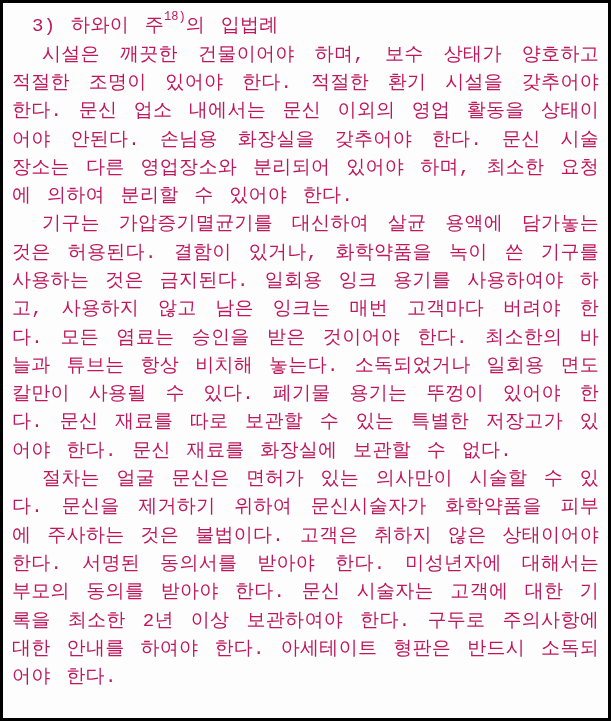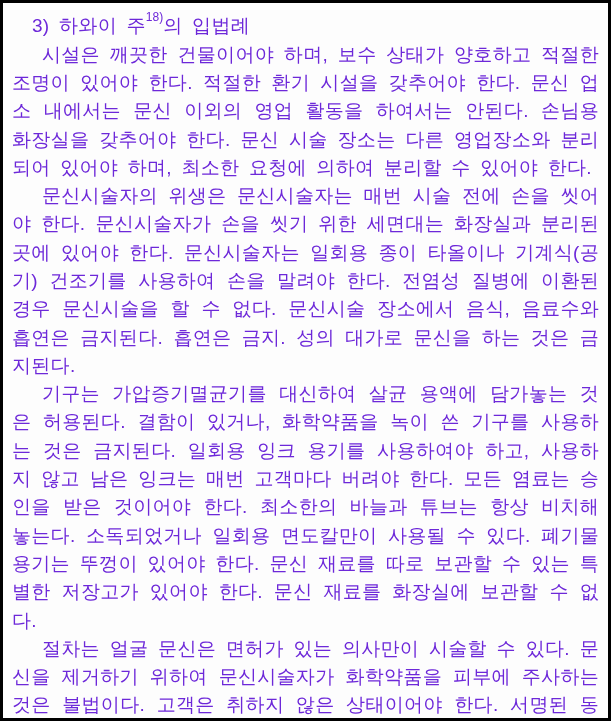--- a/index.html
+++ b/index.html
@@ -11,24 +11,24 @@
     position: relative;
     width: 611px;
     height: 721px;
     box-sizing: border-box;
     border: 3px solid #000000;
     background: #fdfdfd;
     padding: 4px 9px 4px 9px;
     overflow: hidden;
   }
   .doc-text {
-    font-family: Liberation Sans, sans-serif;
+    font-family: Liberation Mono, monospace;
     font-size: 19px;
     line-height: 28.3px;
-    color: #6d28d9;
+    color: #be185d;
     text-align: justify;
     word-spacing: 4px;
     letter-spacing: 0.3px;
   }
   .title {
     margin: 0;
     font-size: 19px;
     font-weight: normal;
     text-indent: 20px;
     text-align: left;
@@ -44,20 +44,19 @@
     margin: 0;
     text-indent: 30px;
   }
 </style>
 </head>
 <body>
 
 <div class="page doc-text">
   <h1 class="title"><span>3) 하와이 주</span><sup class="footnote-sup">18)</sup><span>의 입법례</span></h1>
 
-  <p class="para">시설은 깨끗한 건물이어야 하며, 보수 상태가 양호하고 적절한 조명이 있어야 한다. 적절한 환기 시설을 갖추어야 한다. 문신 업소 내에서는 문신 이외의 영업 활동을 하여서는 안된다. 손님용 화장실을 갖추어야 한다. 문신 시술 장소는 다른 영업장소와 분리되어 있어야 하며, 최소한 요청에 의하여 분리할 수 있어야 한다.</p>
+  <p class="para">시설은 깨끗한 건물이어야 하며, 보수 상태가 양호하고 적절한 조명이 있어야 한다. 적절한 환기 시설을 갖추어야 한다. 문신 업소 내에서는 문신 이외의 영업 활동을 상태이어야 안된다. 손님용 화장실을 갖추어야 한다. 문신 시술 장소는 다른 영업장소와 분리되어 있어야 하며, 최소한 요청에 의하여 분리할 수 있어야 한다.</p>
 
-  <p class="para">문신시술자의 위생은 문신시술자는 매번 시술 전에 손을 씻어야 한다. 문신시술자가 손을 씻기 위한 세면대는 화장실과 분리된 곳에 있어야 한다. 문신시술자는 일회용 종이 타올이나 기계식(공기) 건조기를 사용하여 손을 말려야 한다. 전염성 질병에 이환된 경우 문신시술을 할 수 없다. 문신시술 장소에서 음식, 음료수와 흡연은 금지된다. 흡연은 금지. 성의 대가로 문신을 하는 것은 금지된다.</p>
 
   <p class="para">기구는 가압증기멸균기를 대신하여 살균 용액에 담가놓는 것은 허용된다. 결함이 있거나, 화학약품을 녹이 쓴 기구를 사용하는 것은 금지된다. 일회용 잉크 용기를 사용하여야 하고, 사용하지 않고 남은 잉크는 매번 고객마다 버려야 한다. 모든 염료는 승인을 받은 것이어야 한다. 최소한의 바늘과 튜브는 항상 비치해 놓는다. 소독되었거나 일회용 면도칼만이 사용될 수 있다. 폐기물 용기는 뚜껑이 있어야 한다. 문신 재료를 따로 보관할 수 있는 특별한 저장고가 있어야 한다. 문신 재료를 화장실에 보관할 수 없다.</p>
 
   <p class="para">절차는 얼굴 문신은 면허가 있는 의사만이 시술할 수 있다. 문신을 제거하기 위하여 문신시술자가 화학약품을 피부에 주사하는 것은 불법이다. 고객은 취하지 않은 상태이어야 한다. 서명된 동의서를 받아야 한다. 미성년자에 대해서는 부모의 동의를 받아야 한다. 문신 시술자는 고객에 대한 기록을 최소한 2년 이상 보관하여야 한다. 구두로 주의사항에 대한 안내를 하여야 한다. 아세테이트 형판은 반드시 소독되어야 한다.</p>
 </div>
 
 </body></html>

